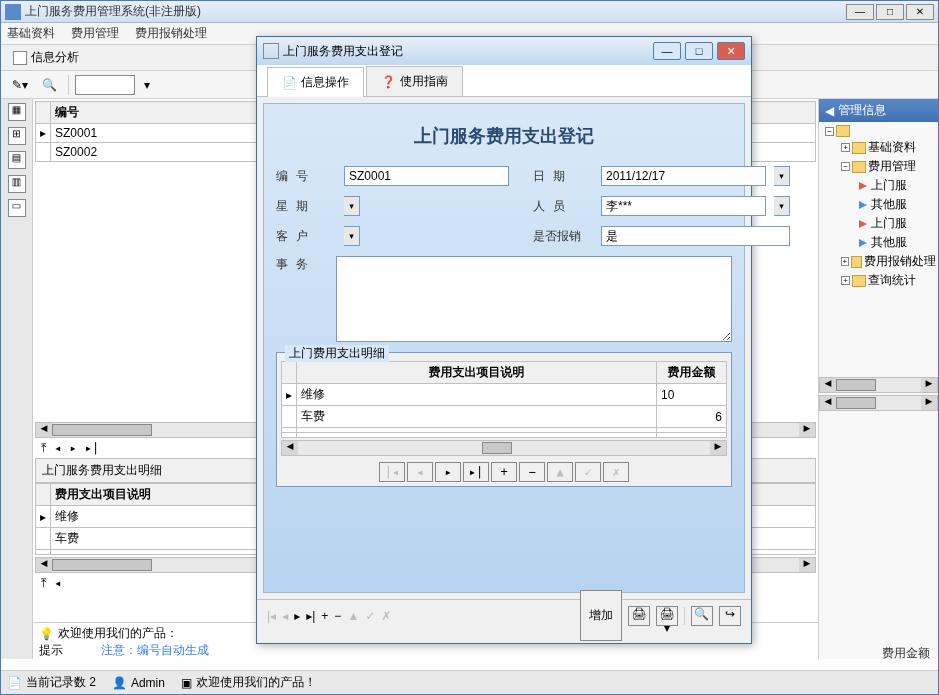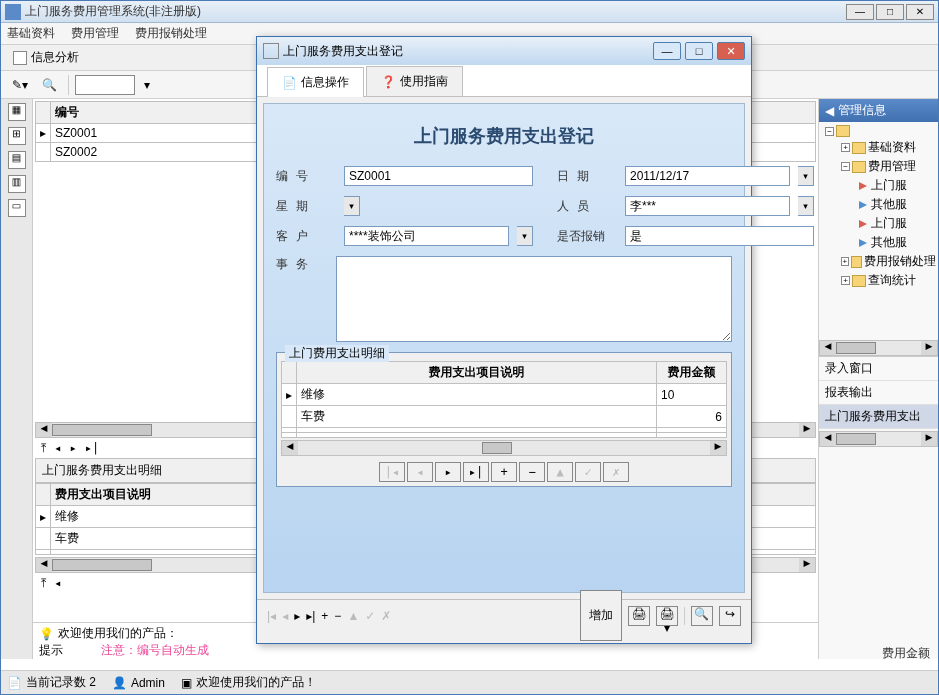--- a/index.html
+++ b/index.html
@@ -273,43 +273,38 @@
             <span class="tree-exp">+</span>
             <div class="folder"></div>
             <span>查询统计</span>
           </div>
       </div>
       <div class="hscroll">
           <div class="arr l">◀</div>
           <div class="thumb" style="width:40px"></div>
           <div class="arr r">▶</div>
         </div>
-      <div class="right-actions">
-        <div>录入窗口</div>
-        <div>报表输出</div>
-        <div class="sel">上门服务费用支出</div>
-      </div>
       <div class="hscroll">
           <div class="arr l">◀</div>
           <div class="thumb" style="width:40px"></div>
           <div class="arr r">▶</div>
         </div>
       <div style="flex:1"></div>
       <div class="info-label">费用金额</div>
     </div>
   </div>
 
   <div class="bottom-hint">
     <div class="r1">
       <span>💡</span>
       <span>欢迎使用我们的产品：</span>
     </div>
     <div class="r1">
       <span style="font-weight:normal">提示</span>
-      <span class="r2" style="color:#ec4899">注意：编号自动生成</span>
+      <span class="r2" style="color:#3b82f6">注意：编号自动生成</span>
     </div>
   </div>
 
   <div class="statusbar">
     <div class="sec">
         <span>📄</span>
         <span>当前记录数 2</span>
       </div>
     <div class="sec">
         <span>👤</span>
@@ -352,21 +347,20 @@
         <div class="form-row">
           <div class="fld-label">编号</div>
           <input class="fld-input" value="SZ0001" style="">
         </div>
         <div class="form-row">
           <div class="fld-label">星期</div>
           <div class="fld-combo">▾</div>
         </div>
         <div class="form-row">
           <div class="fld-label">客户</div>
-          <input class="fld-input" value="****装饰公司" style="">
           <div class="fld-combo">▾</div>
         </div>
       </div>
       <div class="col">
         <div class="form-row">
           <div class="fld-label">日期</div>
           <input class="fld-input" value="2011/12/17" style="">
           <div class="fld-combo">▾</div>
         </div>
         <div class="form-row">

